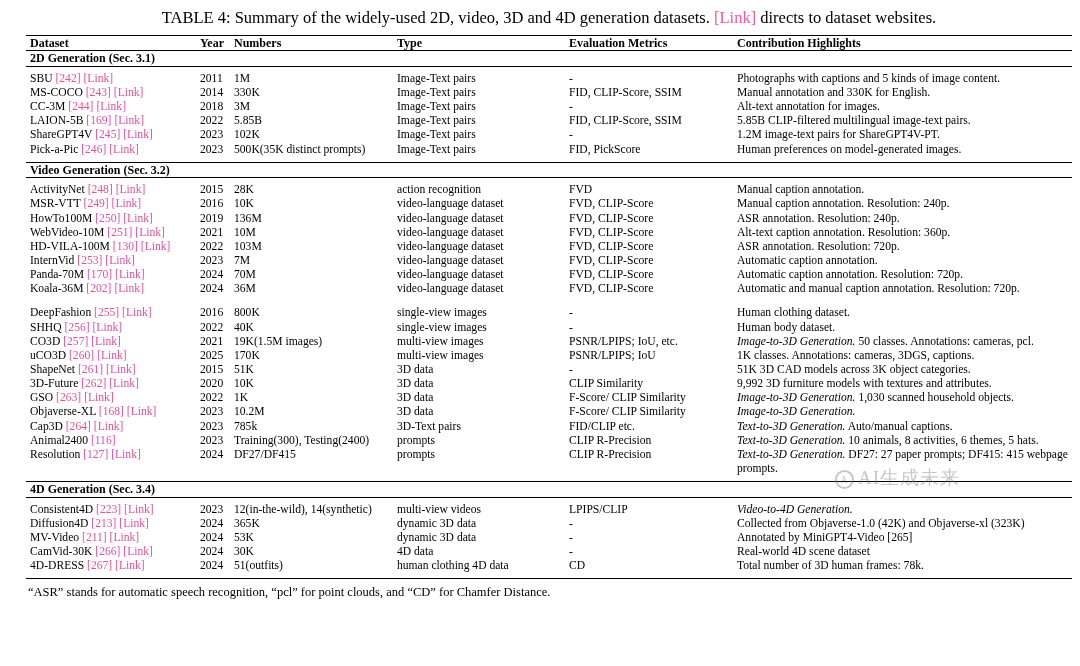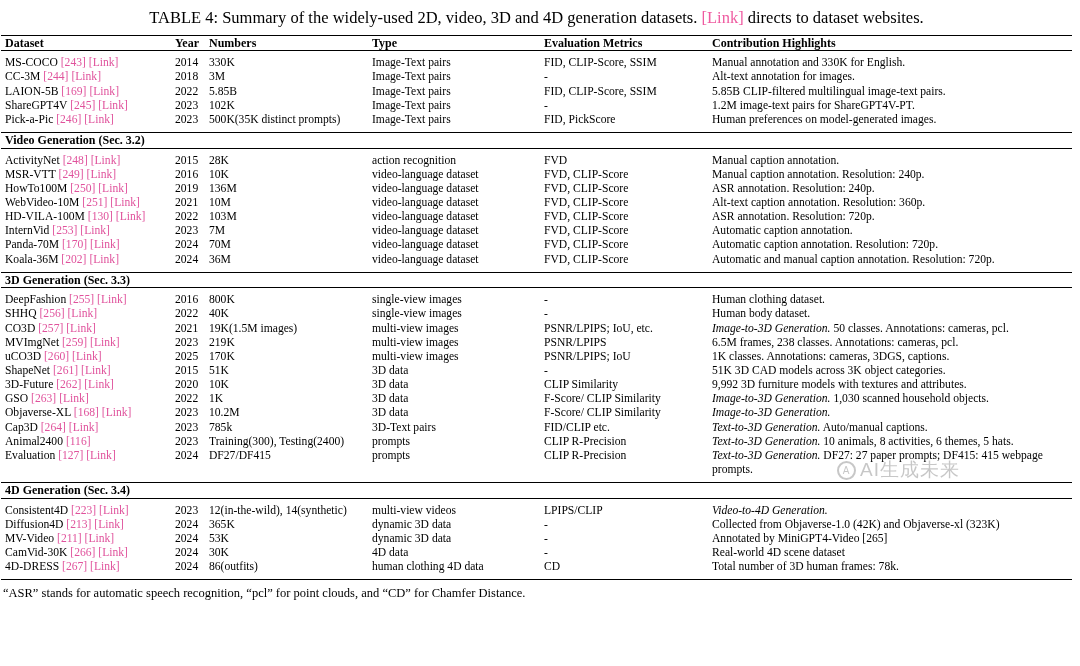--- a/index.html
+++ b/index.html
@@ -12,21 +12,21 @@
     height: 666px;
     font-family: "Liberation Serif", serif;
     color: #000000;
     overflow: hidden;
     position: relative;
   }
   .page {
     width: 1080px;
     height: 503px;
     box-sizing: border-box;
-    padding: 6px 8px 0 1px;
+    padding: 6px 8px 0 26px;
     position: relative;
   }
   .caption {
     font-size: 16.5px;
     text-align: center;
     padding: 2px 4px 6px 4px;
     line-height: 1.25;
   }
   .cap-link { color: #ef5aa0; }
   table.main {
@@ -63,24 +63,24 @@
   .c-eval { width: 168px; }
   .c-contrib { }
   .spacer-row td { height: 5px; padding: 0; }
   .footnote {
     font-size: 12.5px;
     padding: 5px 2px 0 2px;
   }
   .watermark {
     position: absolute;
     right: 120px;
-    bottom: 20px;
+    bottom: 12px;
     font-size: 19px;
     color: rgba(130,130,130,0.45);
-    font-family: Liberation Sans, sans-serif;
+    font-family: Liberation Serif, serif;
     letter-spacing: 1px;
     pointer-events: none;
   }
   .watermark .wm-badge {
     display: inline-block;
     border: 2px solid rgba(130,130,130,0.45);
     border-radius: 50%;
     width: 15px; height: 15px;
     line-height: 15px;
     text-align: center;
@@ -112,22 +112,33 @@
       <tr class="hdr-row">
         <th>Dataset</th>
         <th>Year</th>
         <th>Numbers</th>
         <th>Type</th>
         <th>Evaluation Metrics</th>
         <th>Contribution Highlights</th>
       </tr>
     </thead>
     <tbody id="table-body">
-        <tr class="spacer-row">
-          <td colspan="6"></td>
+        <tr class="section-row">
+          <td colspan="6" style="border-bottom: 0.9px solid rgb(0, 0, 0);">2D Generation (Sec. 3.1)</td>
+        </tr>
+        <tr class="spacer-row">
+          <td colspan="6"></td>
+        </tr>
+        <tr>
+          <td class="nowrap"><span>SBU </span><span class="cite">[242]</span> <span class="link">[Link]</span></td>
+          <td>2011</td>
+          <td>1M</td>
+          <td>Image-Text pairs</td>
+          <td>-</td>
+          <td><span>Photographs with captions and 5 kinds of image content.</span></td>
         </tr>
         <tr>
           <td class="nowrap"><span>MS-COCO </span><span class="cite">[243]</span> <span class="link">[Link]</span></td>
           <td>2014</td>
           <td>330K</td>
           <td>Image-Text pairs</td>
           <td>FID, CLIP-Score, SSIM</td>
           <td><span>Manual annotation and 330K for English.</span></td>
         </tr>
         <tr>
@@ -231,23 +242,20 @@
           <td class="nowrap"><span>Koala-36M </span><span class="cite">[202]</span> <span class="link">[Link]</span></td>
           <td>2024</td>
           <td>36M</td>
           <td>video-language dataset</td>
           <td>FVD, CLIP-Score</td>
           <td><span>Automatic and manual caption annotation. Resolution: 720p.</span></td>
         </tr>
         <tr class="spacer-row">
           <td colspan="6"></td>
         </tr>
-        <tr class="section-row">
-          <td colspan="6" style="border-bottom: 0.9px solid rgb(0, 0, 0); border-top: 0.9px solid rgb(0, 0, 0);">3D Generation (Sec. 3.3)</td>
-        </tr>
         <tr class="spacer-row">
           <td colspan="6"></td>
         </tr>
         <tr>
           <td class="nowrap"><span>DeepFashion </span><span class="cite">[255]</span> <span class="link">[Link]</span></td>
           <td>2016</td>
           <td>800K</td>
           <td>single-view images</td>
           <td>-</td>
           <td><span>Human clothing dataset.</span></td>
@@ -262,28 +270,20 @@
         </tr>
         <tr>
           <td class="nowrap"><span>CO3D </span><span class="cite">[257]</span> <span class="link">[Link]</span></td>
           <td>2021</td>
           <td>19K(1.5M images)</td>
           <td>multi-view images</td>
           <td>PSNR/LPIPS; IoU, etc.</td>
           <td><span class="italic">Image-to-3D Generation.</span><span> 50 classes. Annotations: cameras, pcl.</span></td>
         </tr>
         <tr>
-          <td class="nowrap"><span>MVImgNet </span><span class="cite">[259]</span> <span class="link">[Link]</span></td>
-          <td>2023</td>
-          <td>219K</td>
-          <td>multi-view images</td>
-          <td>PSNR/LPIPS</td>
-          <td><span>6.5M frames, 238 classes. Annotations: cameras, pcl.</span></td>
-        </tr>
-        <tr>
           <td class="nowrap"><span>uCO3D </span><span class="cite">[260]</span> <span class="link">[Link]</span></td>
           <td>2025</td>
           <td>170K</td>
           <td>multi-view images</td>
           <td>PSNR/LPIPS; IoU</td>
           <td><span>1K classes. Annotations: cameras, 3DGS, captions.</span></td>
         </tr>
         <tr>
           <td class="nowrap"><span>ShapeNet </span><span class="cite">[261]</span> <span class="link">[Link]</span></td>
           <td>2015</td>
@@ -326,21 +326,21 @@
         </tr>
         <tr>
           <td class="nowrap"><span>Animal2400 </span><span class="cite">[116]</span> </td>
           <td>2023</td>
           <td>Training(300), Testing(2400)</td>
           <td>prompts</td>
           <td>CLIP R-Precision</td>
           <td><span class="italic">Text-to-3D Generation.</span><span> 10 animals, 8 activities, 6 themes, 5 hats.</span></td>
         </tr>
         <tr>
-          <td class="nowrap"><span>Evaluation </span><span class="cite">[127]</span> <span class="link">[Link]</span></td>
+          <td class="nowrap"><span>Resolution </span><span class="cite">[127]</span> <span class="link">[Link]</span></td>
           <td>2024</td>
           <td>DF27/DF415</td>
           <td>prompts</td>
           <td>CLIP R-Precision</td>
           <td><span class="italic">Text-to-3D Generation.</span><span> DF27: 27 paper prompts; DF415: 415 webpage prompts.</span></td>
         </tr>
         <tr class="spacer-row">
           <td colspan="6"></td>
         </tr>
         <tr class="section-row">
@@ -377,21 +377,21 @@
           <td class="nowrap"><span>CamVid-30K </span><span class="cite">[266]</span> <span class="link">[Link]</span></td>
           <td>2024</td>
           <td>30K</td>
           <td>4D data</td>
           <td>-</td>
           <td><span>Real-world 4D scene dataset</span></td>
         </tr>
         <tr>
           <td class="nowrap"><span>4D-DRESS </span><span class="cite">[267]</span> <span class="link">[Link]</span></td>
           <td>2024</td>
-          <td>86(outfits)</td>
+          <td>51(outfits)</td>
           <td>human clothing 4D data</td>
           <td>CD</td>
           <td><span>Total number of 3D human frames: 78k.</span></td>
         </tr>
         <tr class="spacer-row">
           <td colspan="6"></td>
         </tr>
         <tr>
           <td colspan="6" style="border-top: 1.6px solid rgb(0, 0, 0); height: 1px; padding: 0px;"></td>
         </tr>

